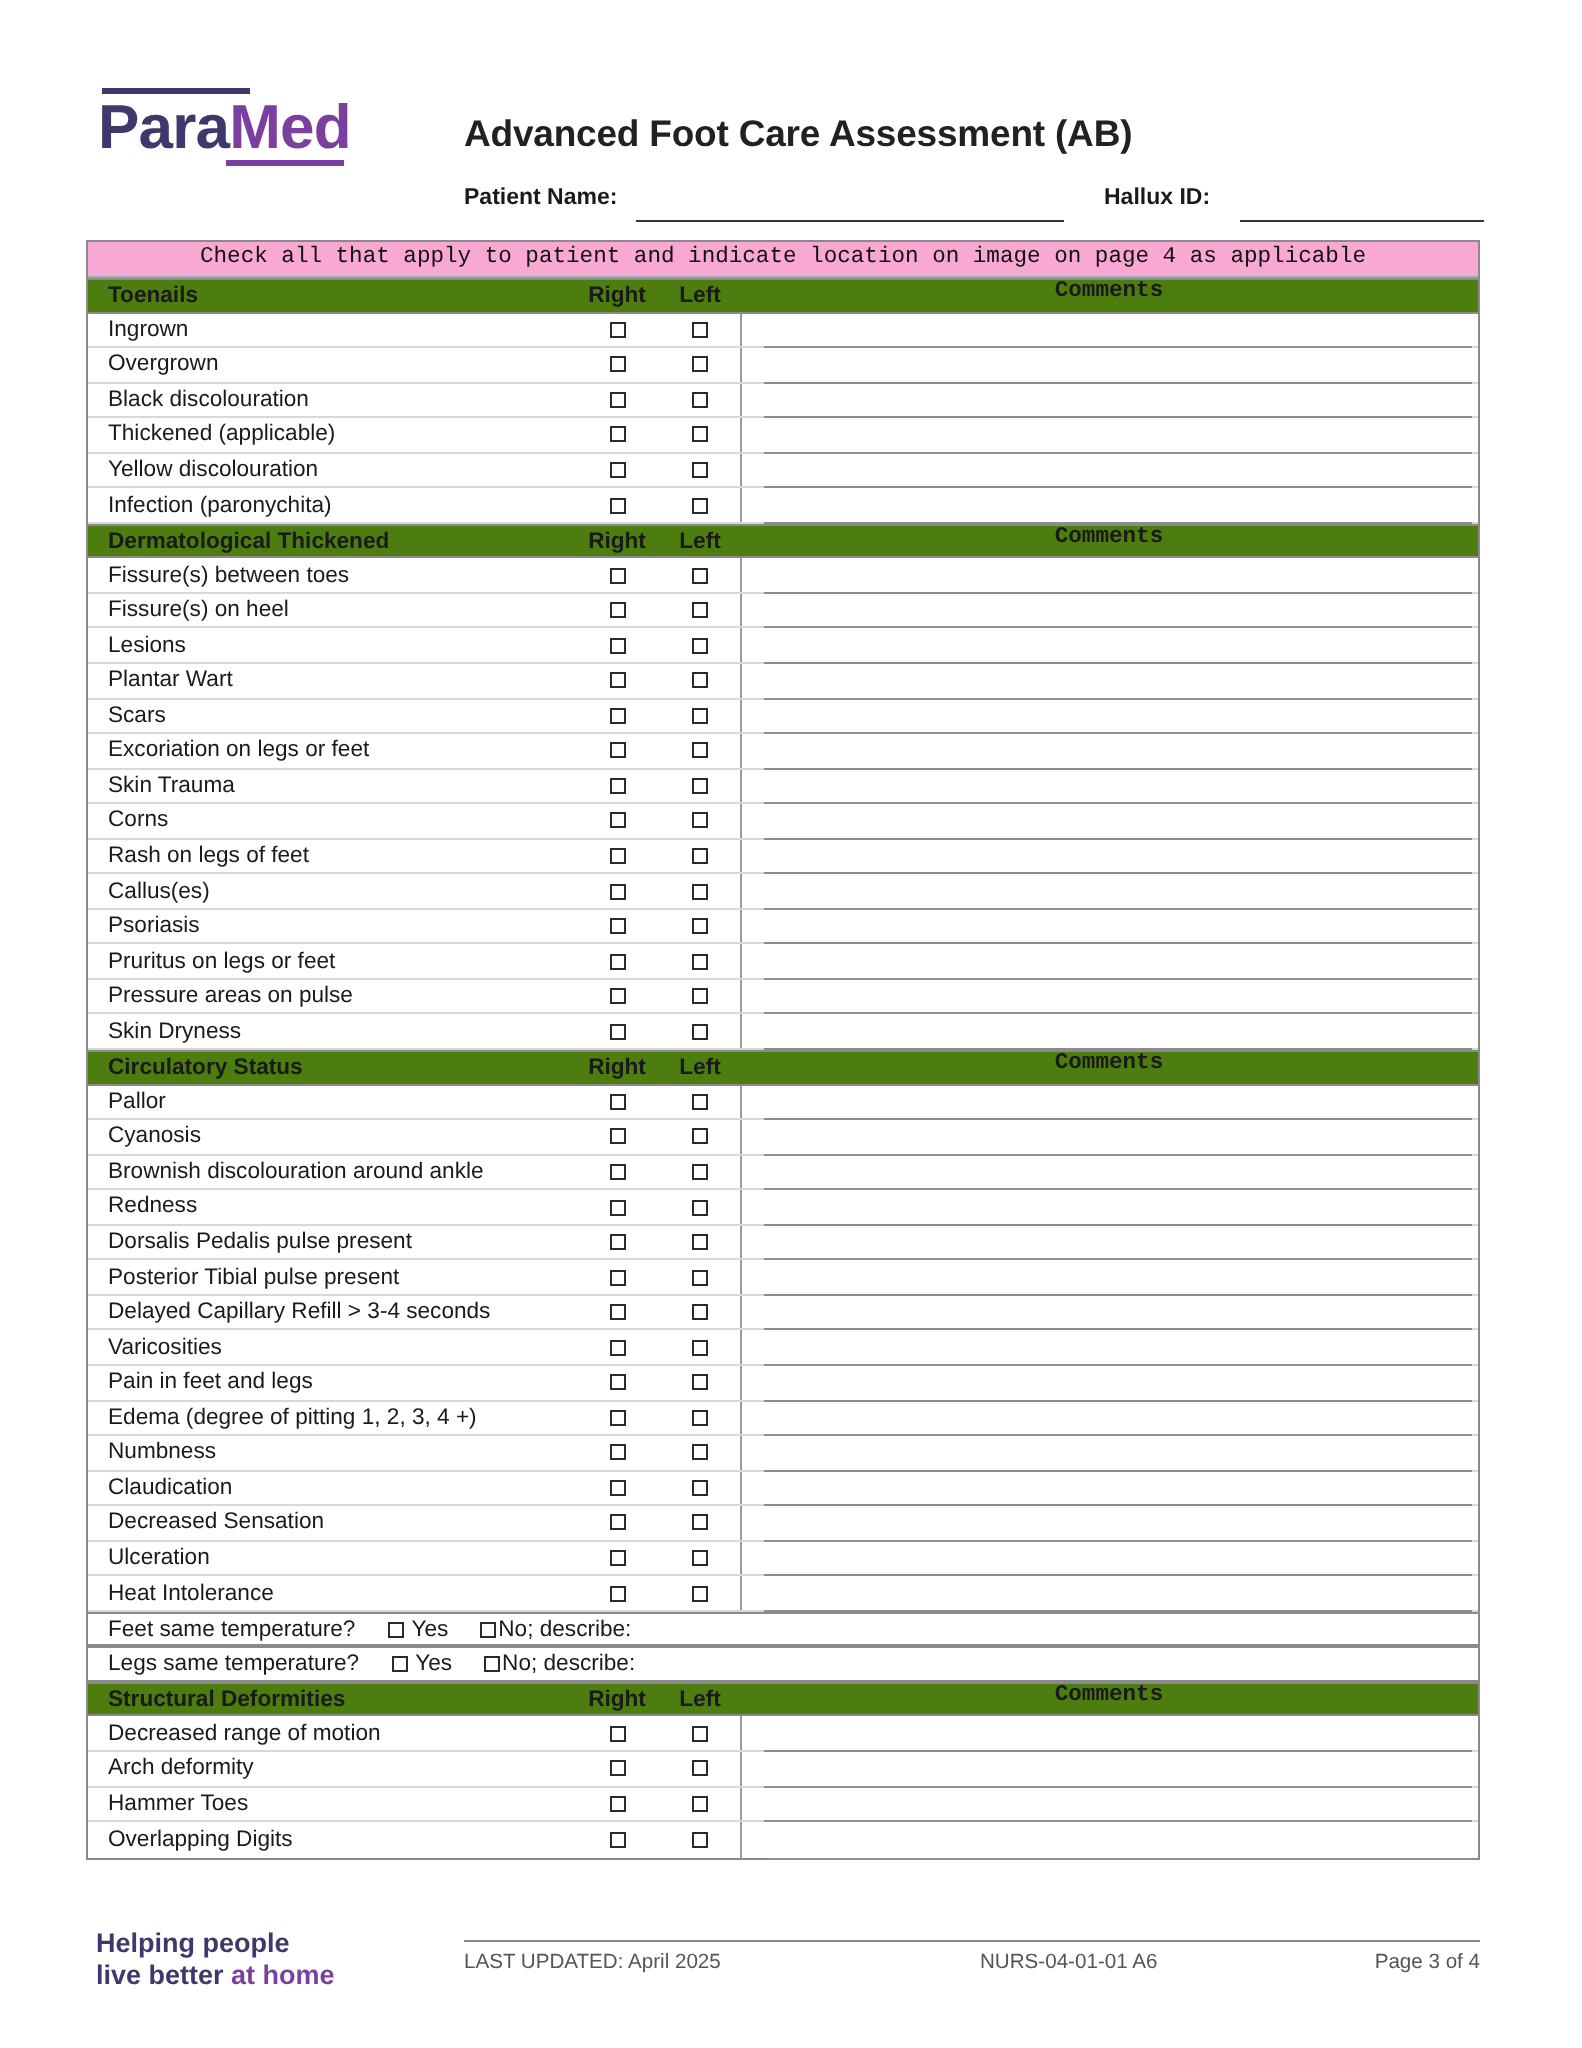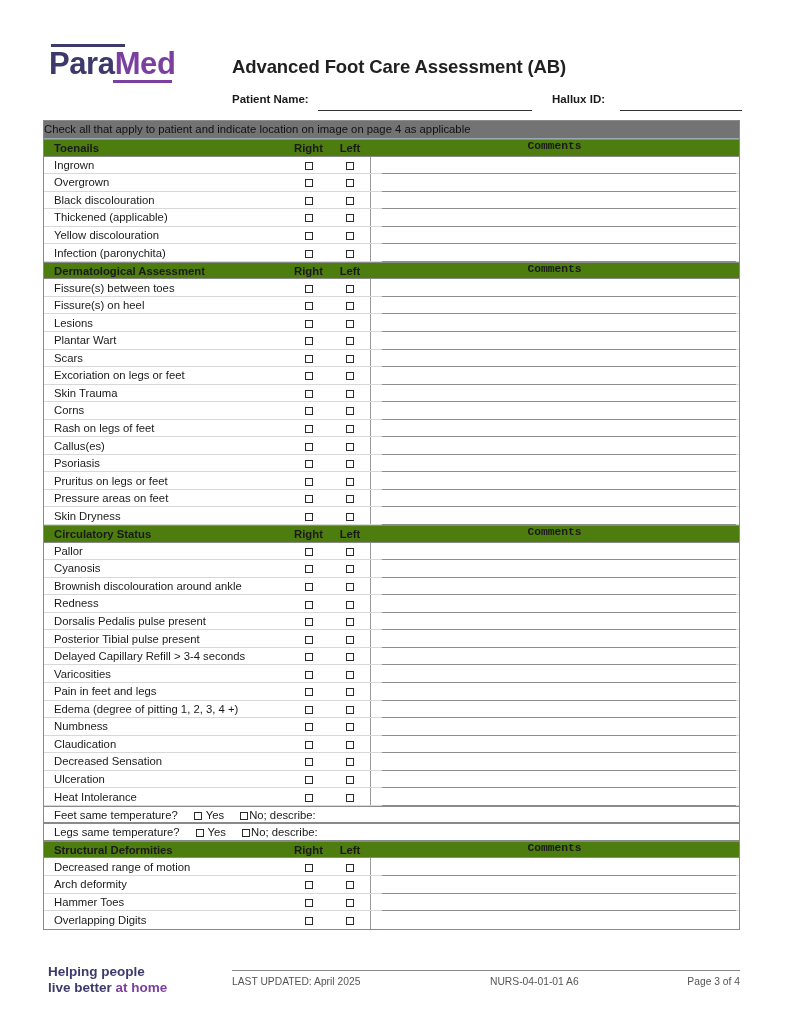--- a/index.html
+++ b/index.html
@@ -105,25 +105,27 @@
     width: 697px;
     border: 1px solid #8a8a8a;
     border-top: 1px solid #8a8a8a;
     box-sizing: border-box;
     font-size: 11.3px;
   }
 
   .bar-instruction {
     height: 17px;
     line-height: 17px;
-    background: #737373;
+    background: #f9a8d4;
     border-bottom: 1px solid #9aa7b4;
+    text-align: center;
     font-size: 11.3px;
     font-weight: normal;
     color: #111;
+    font-family: Liberation Mono, monospace;
   }
 
   .row {
     position: relative;
     display: flex;
     align-items: center;
     height: 17.55px;
     box-sizing: border-box;
     border-bottom: 1px solid #d8d8d8;
   }
@@ -335,21 +337,21 @@
           <div class="vsep"></div>
           <div class="c-label">Infection (paronychita)</div>
           <div class="c-right"><span class="cbox"></span></div>
           <div class="c-left"><span class="cbox"></span></div>
           <div class="c-comments">
             <span class="cline"></span>
           </div>
         </div>
         <div class="row section">
           <div class="vsep"></div>
-          <div class="c-label">Dermatological Assessment</div>
+          <div class="c-label">Dermatological Thickened</div>
           <div class="c-right">Right</div>
           <div class="c-left">Left</div>
           <div class="c-comments">Comments</div>
         </div>
         <div class="row">
           <div class="vsep"></div>
           <div class="c-label">Fissure(s) between toes</div>
           <div class="c-right"><span class="cbox"></span></div>
           <div class="c-left"><span class="cbox"></span></div>
           <div class="c-comments">
@@ -450,21 +452,21 @@
           <div class="vsep"></div>
           <div class="c-label">Pruritus on legs or feet</div>
           <div class="c-right"><span class="cbox"></span></div>
           <div class="c-left"><span class="cbox"></span></div>
           <div class="c-comments">
             <span class="cline"></span>
           </div>
         </div>
         <div class="row">
           <div class="vsep"></div>
-          <div class="c-label">Pressure areas on feet</div>
+          <div class="c-label">Pressure areas on pulse</div>
           <div class="c-right"><span class="cbox"></span></div>
           <div class="c-left"><span class="cbox"></span></div>
           <div class="c-comments">
             <span class="cline"></span>
           </div>
         </div>
         <div class="row">
           <div class="vsep"></div>
           <div class="c-label">Skin Dryness</div>
           <div class="c-right"><span class="cbox"></span></div>

